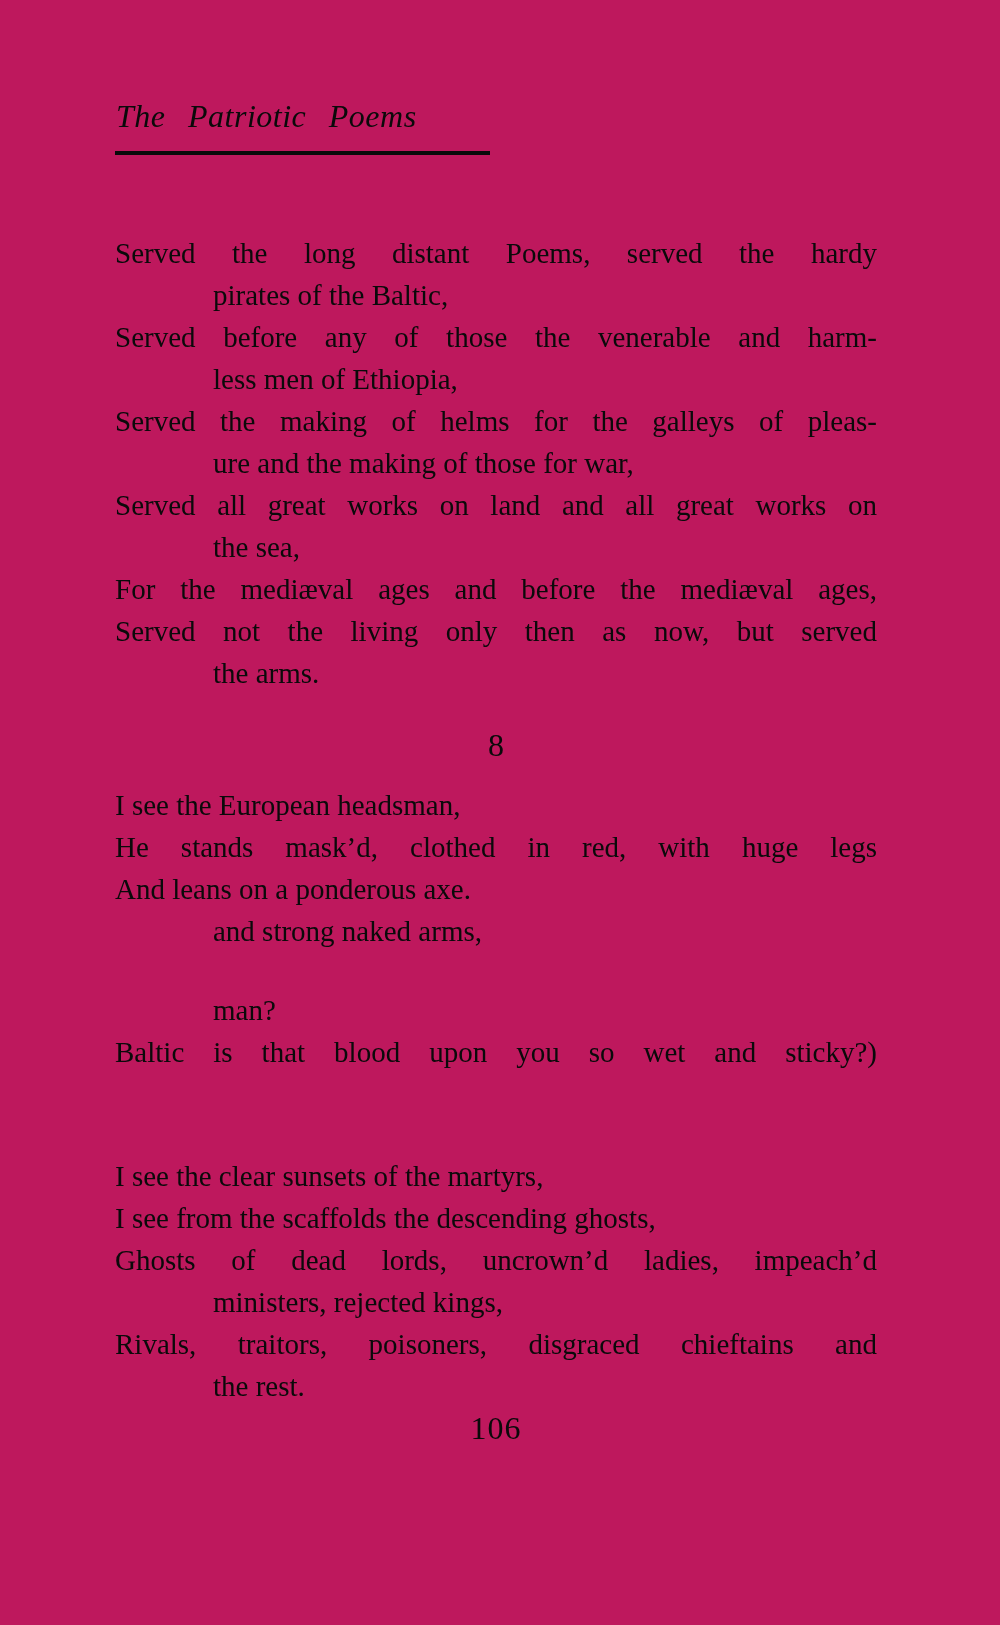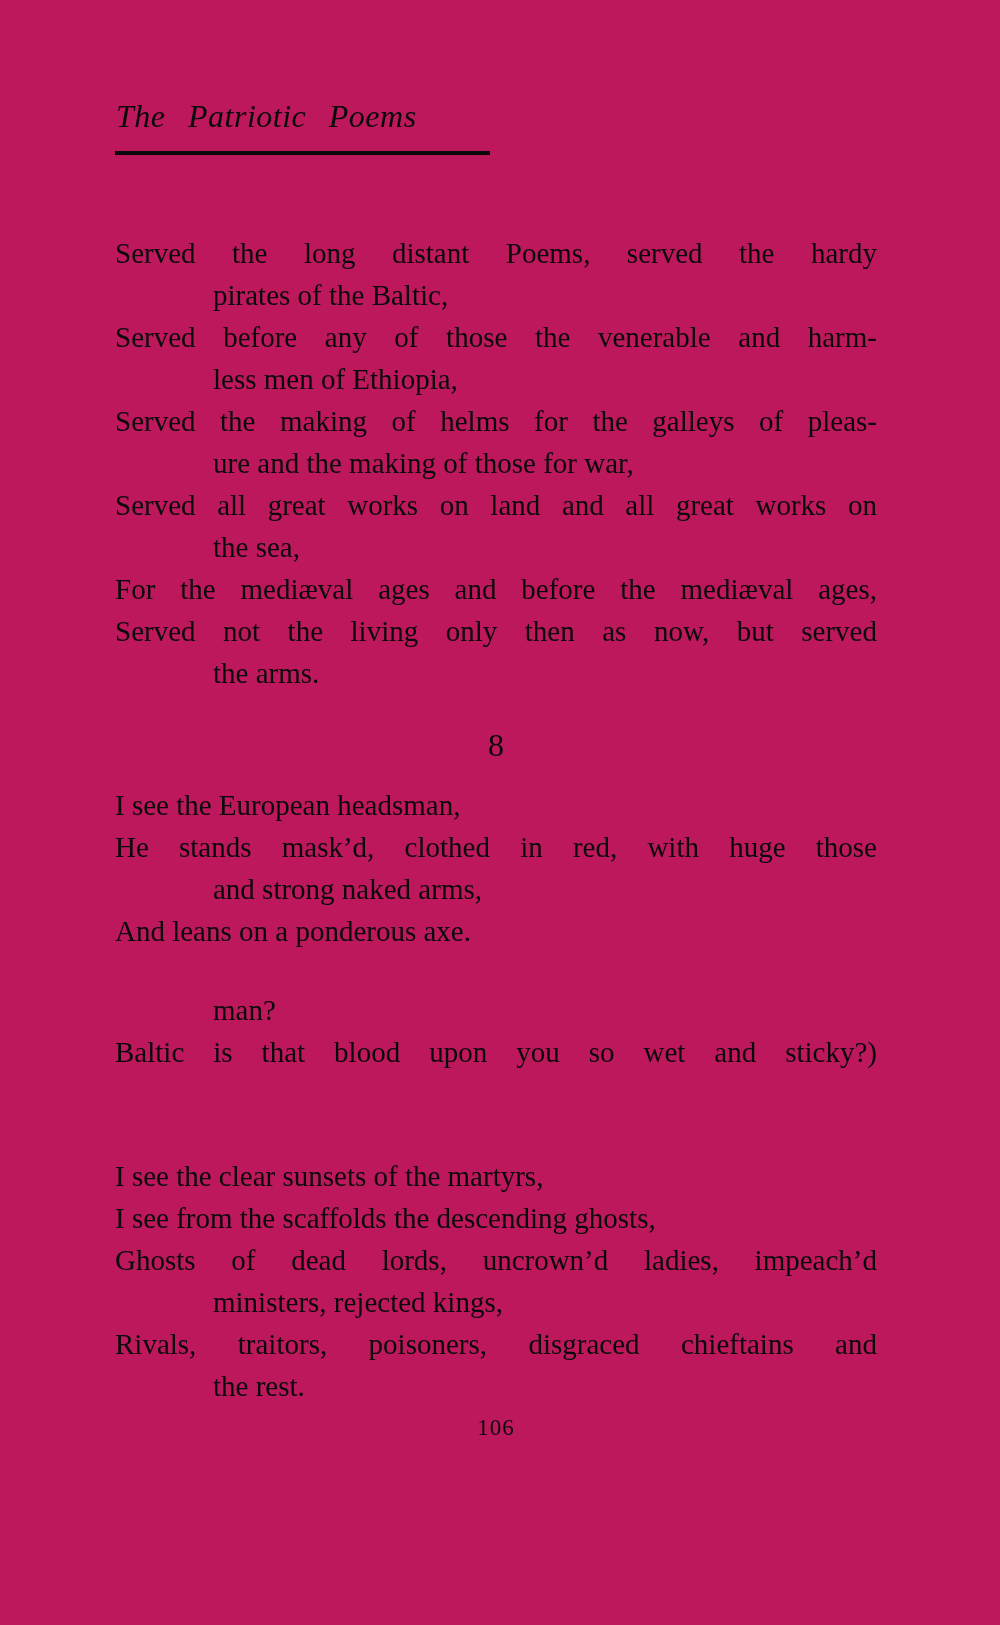--- a/index.html
+++ b/index.html
@@ -66,21 +66,21 @@
     text-align: center;
     font-size: 32px;
     line-height: 42px;
   }
   .page-number {
     position: absolute;
     left: 115px;
     top: 1408px;
     width: 762px;
     text-align: center;
-    font-size: 23px;
+    font-size: 32px;
     line-height: 40px;
     font-variant-numeric: oldstyle-nums;
     letter-spacing: 1px;
   }
 </style>
 </head>
 <body>
 
 <div class="page">
 
@@ -99,23 +99,23 @@
     <div class="vl t">the sea,</div>
     <div class="vl j">For the mediæval ages and before the mediæval ages,</div>
     <div class="vl j">Served not the living only then as now, but served</div>
     <div class="vl t">the arms.</div>
   </div>
 
   <div class="section-number">8</div>
 
   <div class="stanza stanza-2">
     <div class="vl">I see the European headsman,</div>
-    <div class="vl j">He stands mask’d, clothed in red, with huge those</div>
+    <div class="vl j">He stands mask’d, clothed in red, with huge legs</div>
+    <div class="vl">And leans on a ponderous axe.</div>
     <div class="vl t">and strong naked arms,</div>
-    <div class="vl">And leans on a ponderous axe.</div>
   </div>
 
   <div class="stanza stanza-3">
     <div class="vl t">man?</div>
     <div class="vl j">Baltic is that blood upon you so wet and sticky?)</div>
   </div>
 
   <div class="stanza stanza-4">
     <div class="vl">I see the clear sunsets of the martyrs,</div>
     <div class="vl">I see from the scaffolds the descending ghosts,</div>

